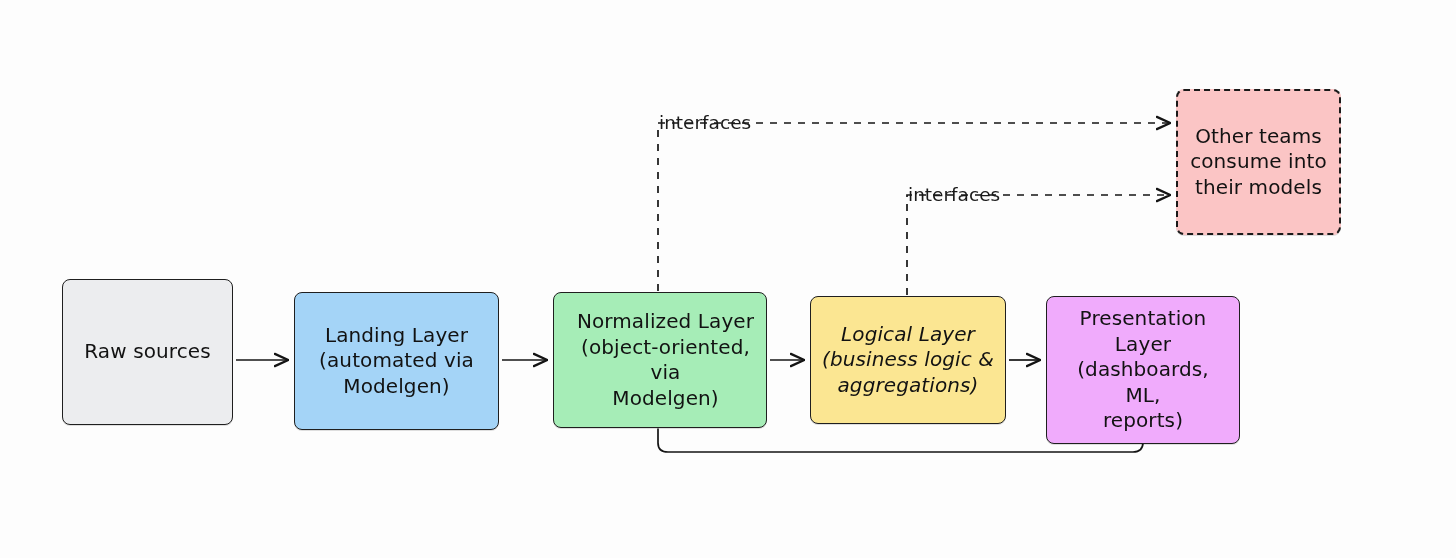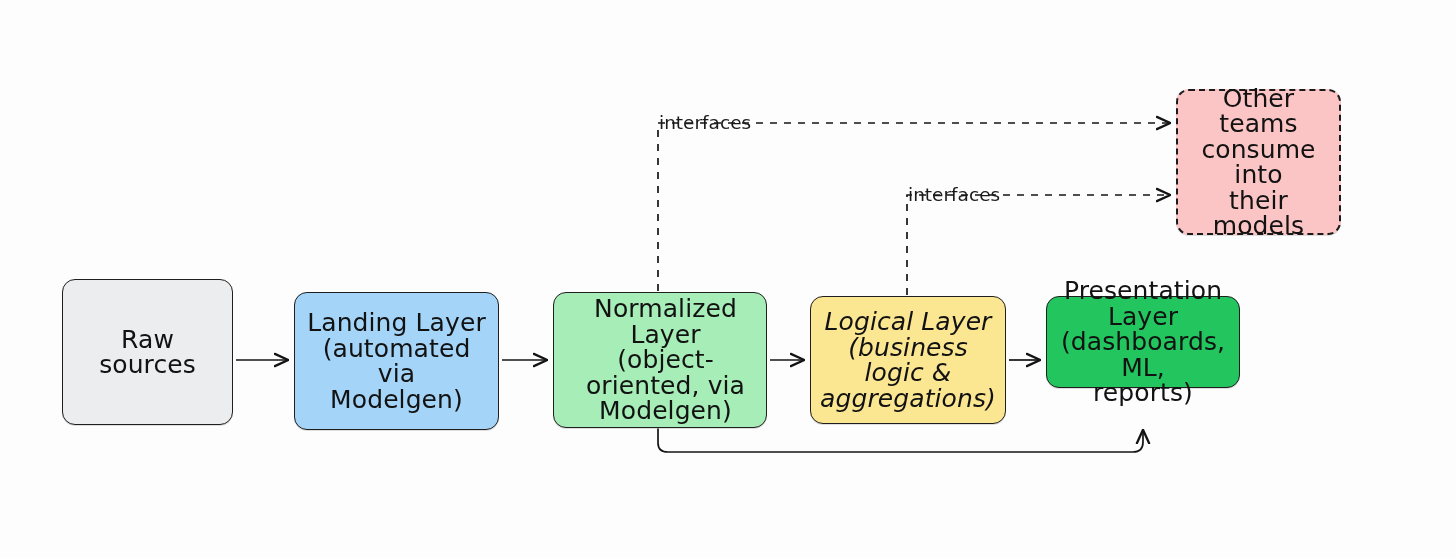--- a/index.html
+++ b/index.html
@@ -23,24 +23,24 @@
     height: 558px;
     pointer-events: none;
   }
   .node {
     position: absolute;
     box-sizing: border-box;
     display: flex;
     align-items: center;
     justify-content: center;
     text-align: center;
-    border-radius: 13px;
+    border-radius: 8px;
     border: 1.6px solid #1f1f1f;
     color: #121212;
-    font-size: 25px;
+    font-size: 20px;
     line-height: 25.5px;
     letter-spacing: 0.1px;
     padding: 4px 10px;
     box-shadow: 0 1px 0 rgba(0,0,0,0.12);
   }
   .node .label {
     white-space: pre-line;
   }
   .node.dashed {
     border-style: dashed;
@@ -98,21 +98,21 @@
 (object-oriented, via
 Modelgen)</span>
   </div>
 
   <div class="node" style="left:810px; top:296px; width:196px; height:128px; background:#fbe692;font-style:italic;">
     <span class="label">Logical Layer
 (business logic &amp;
 aggregations)</span>
   </div>
 
-  <div class="node" style="left:1046px; top:296px; width:194px; height:92px; background:#22c55e;">
+  <div class="node" style="left:1046px; top:296px; width:194px; height:148px; background:#f0abfc;">
     <span class="label">Presentation Layer
 (dashboards, ML,
 reports)</span>
   </div>
 
   <div class="node dashed" style="left:1176px; top:89px; width:165px; height:146px; background:#fbc5c5;">
     <span class="label">Other teams
 consume into
 their models</span>
   </div>

